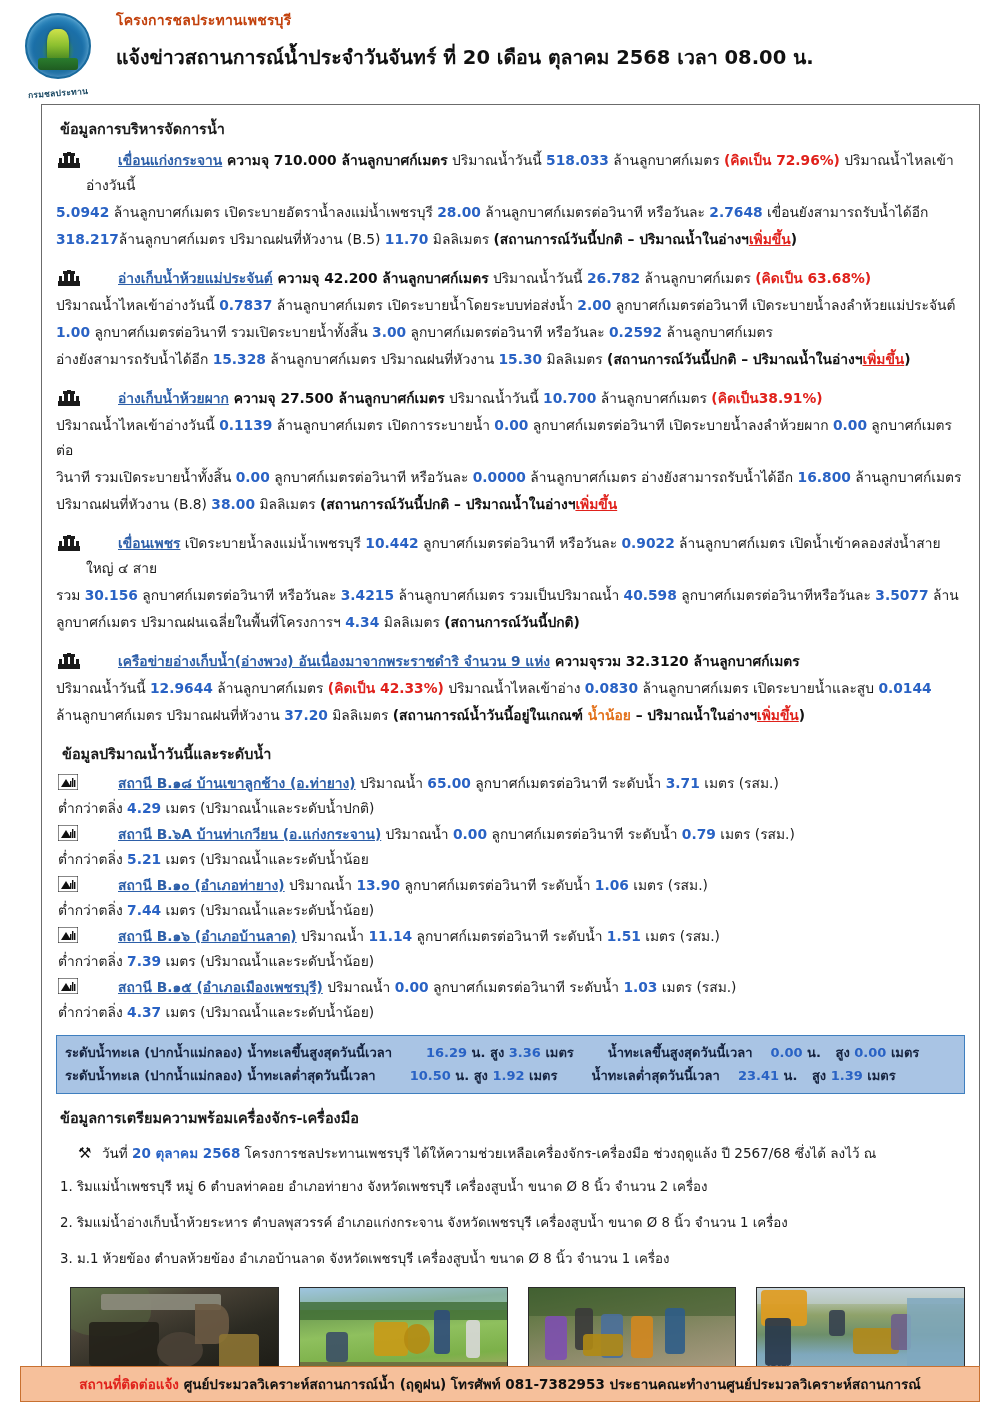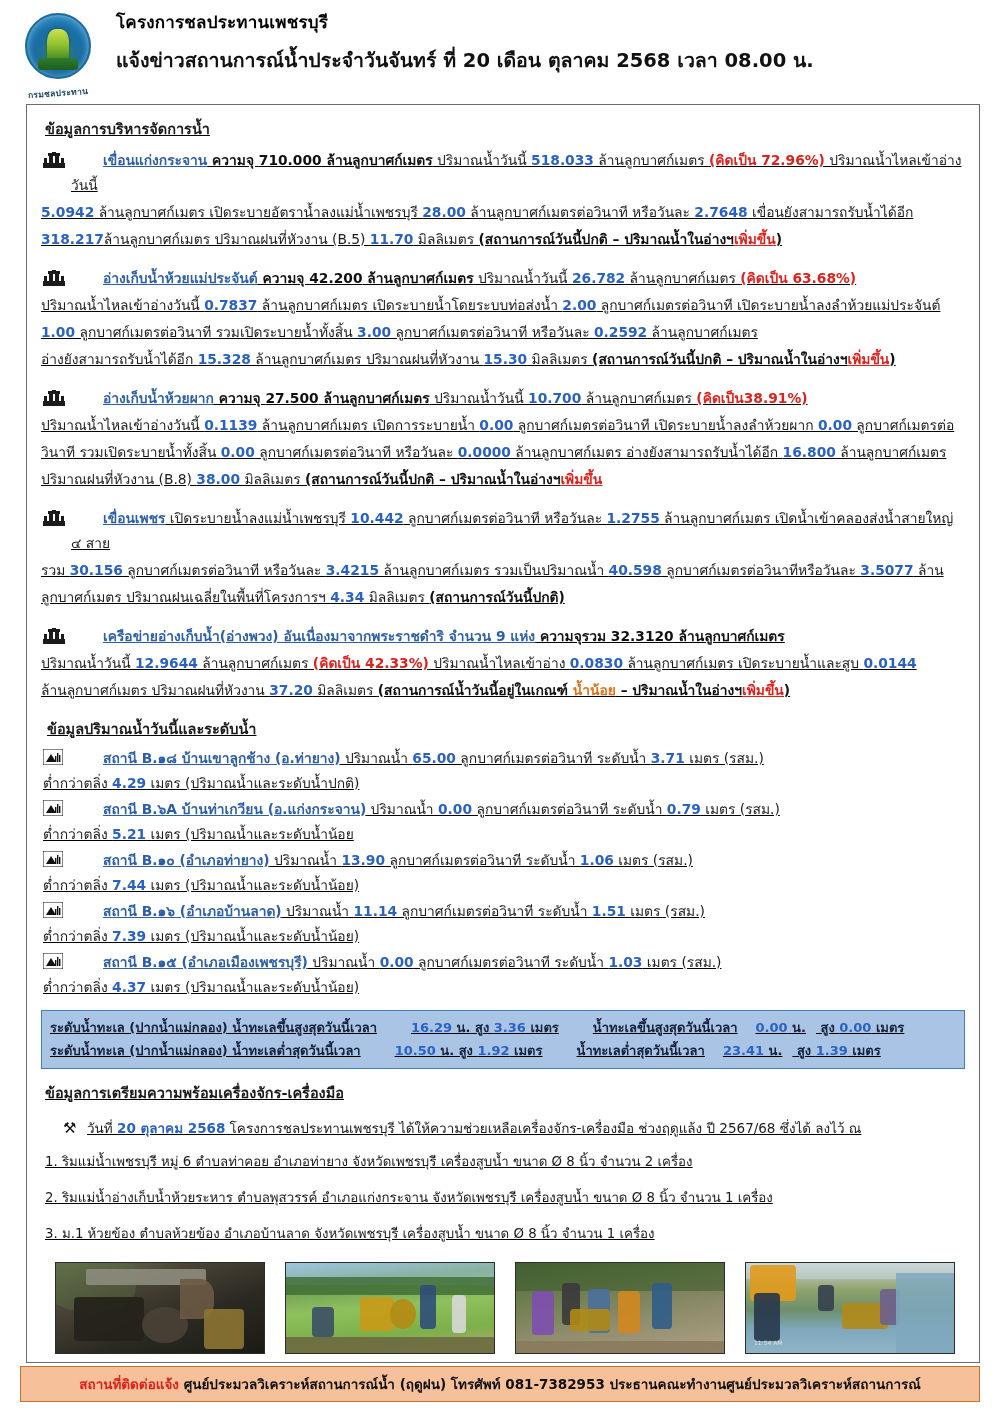--- a/index.html
+++ b/index.html
@@ -67,43 +67,42 @@
     color: #14435e;
     font-weight: bold;
     letter-spacing: .3px;
     transform: rotate(-4deg);
   }
   .header-titles {
     padding-left: 18px;
     padding-top: 4px;
   }
   .title-main {
-    font-size: 17px;
-    font-weight: bold;
-    color: #000000;
+    font-size: 14px;
+    font-weight: bold;
+    color: #c2410c;
     letter-spacing: .2px;
     line-height: 1.25;
   }
   .title-sub {
     font-size: 19.5px;
     font-weight: bold;
     color: #111;
     margin-top: 16px;
     line-height: 1.25;
   }
 
   
   .body-box {
     position: relative;
-    margin: 0 20px 0 26px;
+    margin: 0 20px 0 41px;
     border: 1px solid #6b6b6b;
     background: #fff;
     padding: 10px 14px 8px 14px;
     min-height: 1232px;
-    text-decoration: underline;
   }
 
   .section-heading {
     font-size: 14.5px;
     font-weight: bold;
     color: #1b1b1b;
     margin: 2px 0 8px 4px;
   }
 
   
@@ -328,21 +327,21 @@
         </div>
         <div class="res-block">
           <div class="res-line first"><svg class="dam-icon" viewBox="0 0 22 16">
               <rect x="0" y="11" width="22" height="5" fill="#1a1a1a"></rect>
               <rect x="1" y="6" width="3" height="5" fill="#1a1a1a"></rect>
               <rect x="6" y="4" width="4" height="7" fill="#1a1a1a"></rect>
               <rect x="12" y="4" width="4" height="7" fill="#1a1a1a"></rect>
               <rect x="18" y="6" width="3" height="5" fill="#1a1a1a"></rect>
               <rect x="5" y="1" width="12" height="3" fill="#1a1a1a"></rect>
               <rect x="9" y="0" width="4" height="2" fill="#1a1a1a"></rect>
-            </svg><span class="lnk">เขื่อนเพชร</span><span class=""> เปิดระบายน้ำลงแม่น้ำเพชรบุรี </span><span class="num">10.442</span><span class=""> ลูกบาศก์เมตรต่อวินาที หรือวันละ </span><span class="num">1.2755</span><span class=""> ล้านลูกบาศก์เมตร เปิดน้ำเข้าคลองส่งน้ำสายใหญ่ ๔ สาย</span></div>
+            </svg><span class="lnk">เขื่อนเพชร</span><span class=""> เปิดระบายน้ำลงแม่น้ำเพชรบุรี </span><span class="num">10.442</span><span class=""> ลูกบาศก์เมตรต่อวินาที หรือวันละ </span><span class="num">0.9022</span><span class=""> ล้านลูกบาศก์เมตร เปิดน้ำเข้าคลองส่งน้ำสายใหญ่ ๔ สาย</span></div>
           <div class="res-line"><span class="">รวม </span><span class="num">30.156</span><span class=""> ลูกบาศก์เมตรต่อวินาที หรือวันละ </span><span class="num">3.4215</span><span class=""> ล้านลูกบาศก์เมตร รวมเป็นปริมาณน้ำ </span><span class="num">40.598</span><span class=""> ลูกบาศก์เมตรต่อวินาทีหรือวันละ </span><span class="num">3.5077</span><span class=""> ล้าน</span></div>
           <div class="res-line"><span class="">ลูกบาศก์เมตร ปริมาณฝนเฉลี่ยในพื้นที่โครงการฯ </span><span class="num">4.34</span><span class=""> มิลลิเมตร </span><span class="b">(สถานการณ์วันนี้ปกติ)</span></div>
         </div>
         <div class="res-block">
           <div class="res-line first"><svg class="dam-icon" viewBox="0 0 22 16">
               <rect x="0" y="11" width="22" height="5" fill="#1a1a1a"></rect>
               <rect x="1" y="6" width="3" height="5" fill="#1a1a1a"></rect>
               <rect x="6" y="4" width="4" height="7" fill="#1a1a1a"></rect>
               <rect x="12" y="4" width="4" height="7" fill="#1a1a1a"></rect>
               <rect x="18" y="6" width="3" height="5" fill="#1a1a1a"></rect>

